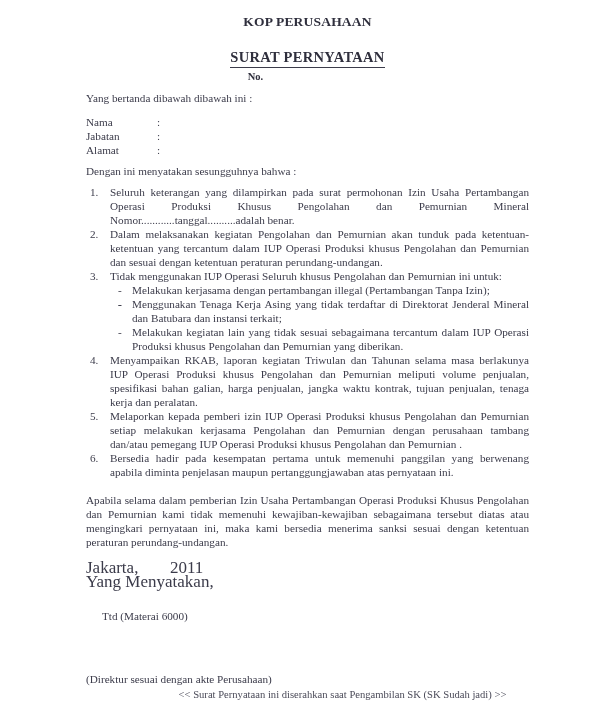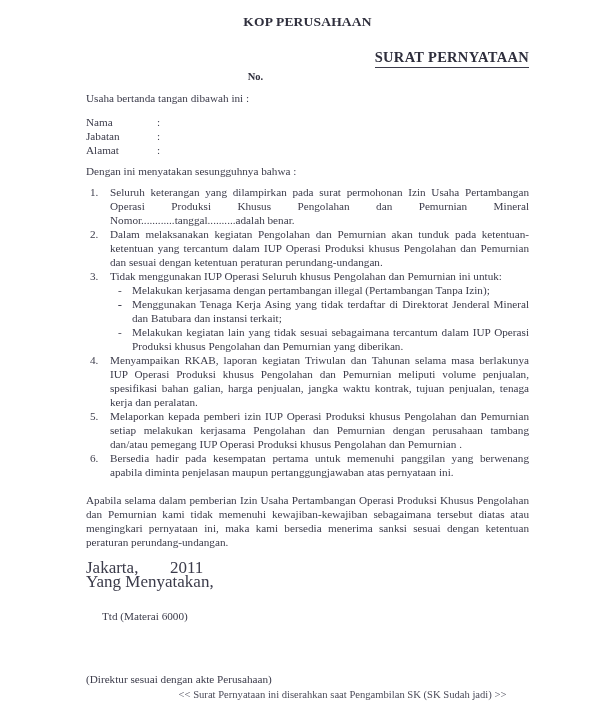--- a/index.html
+++ b/index.html
@@ -32,21 +32,21 @@
   
   .kop {
     text-align: center;
     font-weight: bold;
     font-size: 13.5px;
     letter-spacing: 0.2px;
     margin-top: 14px;
     color: #2f2f3d;
   }
   .title-wrap {
-    text-align: right;
+    text-align: center;
     margin-top: 18px;
   }
   .title {
     display: inline-block;
     font-weight: bold;
     font-size: 14.5px;
     letter-spacing: 0.3px;
     border-bottom: 1.6px solid #3b3b4a;
     padding-bottom: 1px;
     color: #2f2f3d;
@@ -181,21 +181,21 @@
 
     <div class="kop">KOP PERUSAHAAN</div>
 
     <div class="title-wrap">
       <span class="title">SURAT PERNYATAAN</span>
     </div>
     <div class="title-no">
       <span>No.</span>
     </div>
 
-    <div class="intro">Usaha bertanda tangan dibawah ini :</div>
+    <div class="intro">Yang bertanda dibawah dibawah ini :</div>
 
     <div class="fields">
       <div class="field-row">
         <span class="field-label">Nama</span><span class="field-colon">:</span><span class="field-value"></span>
       </div>
       <div class="field-row">
         <span class="field-label">Jabatan</span><span class="field-colon">:</span><span class="field-value"></span>
       </div>
       <div class="field-row">
         <span class="field-label">Alamat</span><span class="field-colon">:</span><span class="field-value"></span>

